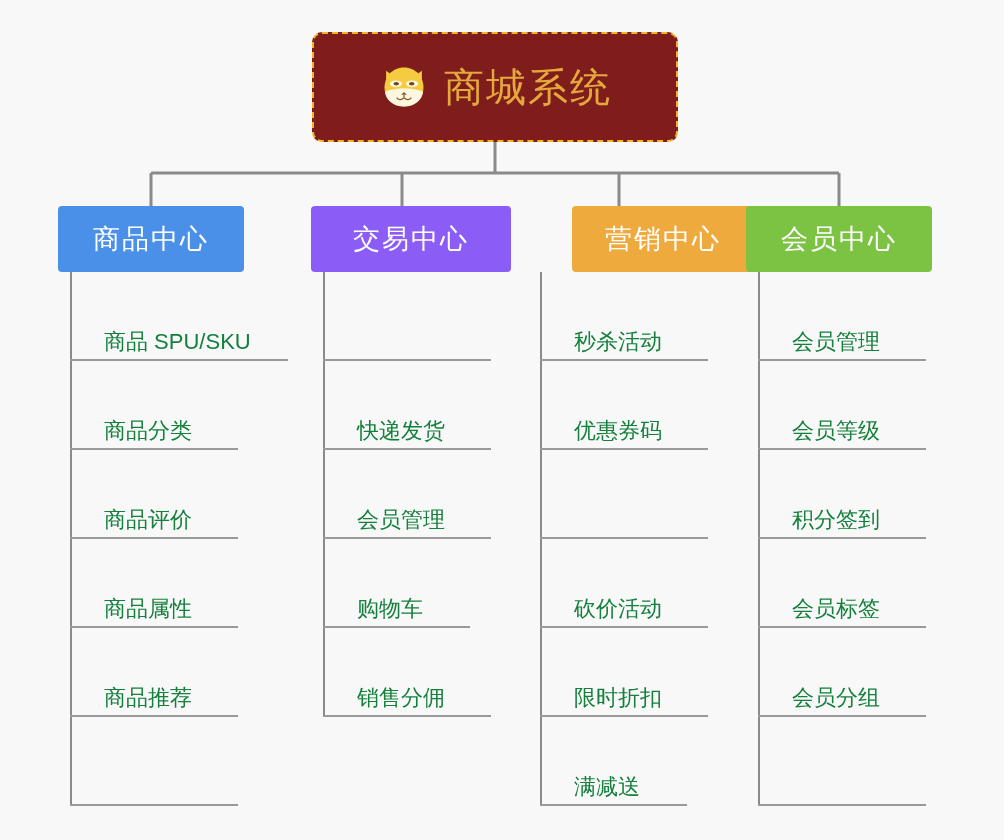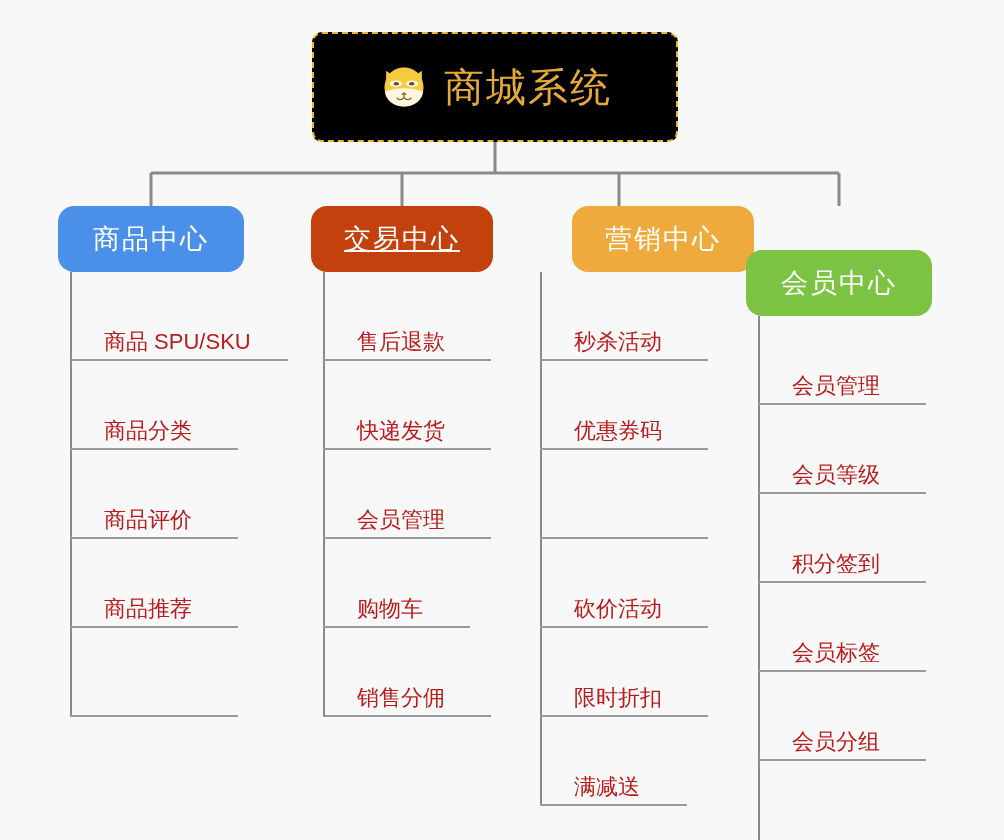--- a/index.html
+++ b/index.html
@@ -61,21 +61,21 @@
     pointer-events: none;
   }
 
   
   .branch {
     position: absolute;
     top: 206px;
   }
   .branch-header {
     height: 66px;
-    border-radius: 16px;
+    border-radius: 4px;
     display: flex;
     align-items: center;
     justify-content: center;
     color: #ffffff;
     font-size: 27px;
     letter-spacing: 2px;
     box-sizing: border-box;
   }
   .leaf-list {
     position: relative;
@@ -100,21 +100,21 @@
   }
   .leaf-underline {
     position: absolute;
     left: 0;
     bottom: 0;
     height: 2px;
     background: #9a9a9a;
   }
   .leaf-label {
     font-size: 22px;
-    color: #b91c1c;
+    color: #15803d;
     padding: 0 0 7px 34px;
     white-space: nowrap;
     line-height: 1.1;
   }
 </style>
 </head>
 <body style="background: rgb(248, 248, 248);">
 
 <div id="mindmap">
 
@@ -123,21 +123,21 @@
     <line id="conn-stem" x1="495" y1="142" x2="495" y2="173" stroke="#8a8a8a" stroke-width="3"></line>
 
     <line id="conn-bus" x1="151" y1="173" x2="839" y2="173" stroke="#8a8a8a" stroke-width="3"></line>
 
     <line class="conn-drop" id="conn-drop-0" x1="151" y1="173" x2="151" y2="206" stroke="#8a8a8a" stroke-width="3"></line>
     <line class="conn-drop" id="conn-drop-1" x1="402" y1="173" x2="402" y2="206" stroke="#8a8a8a" stroke-width="3"></line>
     <line class="conn-drop" id="conn-drop-2" x1="619" y1="173" x2="619" y2="206" stroke="#8a8a8a" stroke-width="3"></line>
     <line class="conn-drop" id="conn-drop-3" x1="839" y1="173" x2="839" y2="206" stroke="#8a8a8a" stroke-width="3"></line>
   </svg>
 
-  <div class="root-card" style="border-color: rgb(240, 180, 41); background: #000000;">
+  <div class="root-card" style="border-color: rgb(240, 180, 41); background: #7f1d1d;">
     <svg class="root-emoji" viewBox="0 0 64 64">
 
       <path d="M10 12 L10 34 L24 22 Z" fill="#f5cb3f"></path>
       <path d="M54 12 L54 34 L40 22 Z" fill="#f5cb3f"></path>
 
       <path d="M32 8 C47 8 56 20 56 33 C56 47 45 56 32 56 C19 56 8 47 8 33 C8 20 17 8 32 8 Z" fill="#f5cb3f"></path>
 
       <path d="M32 56 C19 56 9.5 47.5 8.6 38 C15 35 24 33.5 32 33.5 C40 33.5 49 35 55.4 38 C54.5 47.5 45 56 32 56 Z" fill="#fdf6e0"></path>
 
       <ellipse cx="22" cy="28" rx="7.5" ry="4" fill="#fdf6e0"></ellipse>
@@ -169,36 +169,39 @@
           <div class="leaf-item">
             <div class="leaf-underline" style="width: 168px;"></div>
             <span class="leaf-label">商品分类</span>
           </div>
           <div class="leaf-item">
             <div class="leaf-underline" style="width: 168px;"></div>
             <span class="leaf-label">商品评价</span>
           </div>
           <div class="leaf-item">
             <div class="leaf-underline" style="width: 168px;"></div>
+            <span class="leaf-label">商品属性</span>
+          </div>
+          <div class="leaf-item">
+            <div class="leaf-underline" style="width: 168px;"></div>
             <span class="leaf-label">商品推荐</span>
           </div>
           <div class="leaf-item">
             <div class="leaf-underline" style="width: 168px;"></div>
           </div>
         </div>
       </div>
       <div class="branch" style="left: 311px; width: 182px;">
-        <div class="branch-header" style="background: #c2410c; width: 182px; text-decoration: underline;">
+        <div class="branch-header" style="background: #8b5cf6; width: 200px;">
           <span>交易中心</span>
         </div>
         <div class="leaf-list">
           <div class="leaf-spine" style="background: rgb(138, 138, 138);"></div>
           <div class="leaf-item">
             <div class="leaf-underline" style="width: 168px;"></div>
-            <span class="leaf-label">售后退款</span>
           </div>
           <div class="leaf-item">
             <div class="leaf-underline" style="width: 168px;"></div>
             <span class="leaf-label">快递发货</span>
           </div>
           <div class="leaf-item">
             <div class="leaf-underline" style="width: 168px;"></div>
             <span class="leaf-label">会员管理</span>
           </div>
           <div class="leaf-item">
@@ -236,21 +239,21 @@
             <div class="leaf-underline" style="width: 168px;"></div>
             <span class="leaf-label">限时折扣</span>
           </div>
           <div class="leaf-item">
             <div class="leaf-underline" style="width: 147px;"></div>
             <span class="leaf-label">满减送</span>
           </div>
         </div>
       </div>
       <div class="branch" style="left: 746px; width: 186px;">
-        <div class="branch-header" style="background: rgb(124, 194, 67); width: 186px; margin-top: 44px;">
+        <div class="branch-header" style="background: rgb(124, 194, 67); width: 186px;">
           <span>会员中心</span>
         </div>
         <div class="leaf-list">
           <div class="leaf-spine" style="background: rgb(138, 138, 138);"></div>
           <div class="leaf-item">
             <div class="leaf-underline" style="width: 168px;"></div>
             <span class="leaf-label">会员管理</span>
           </div>
           <div class="leaf-item">
             <div class="leaf-underline" style="width: 168px;"></div>

